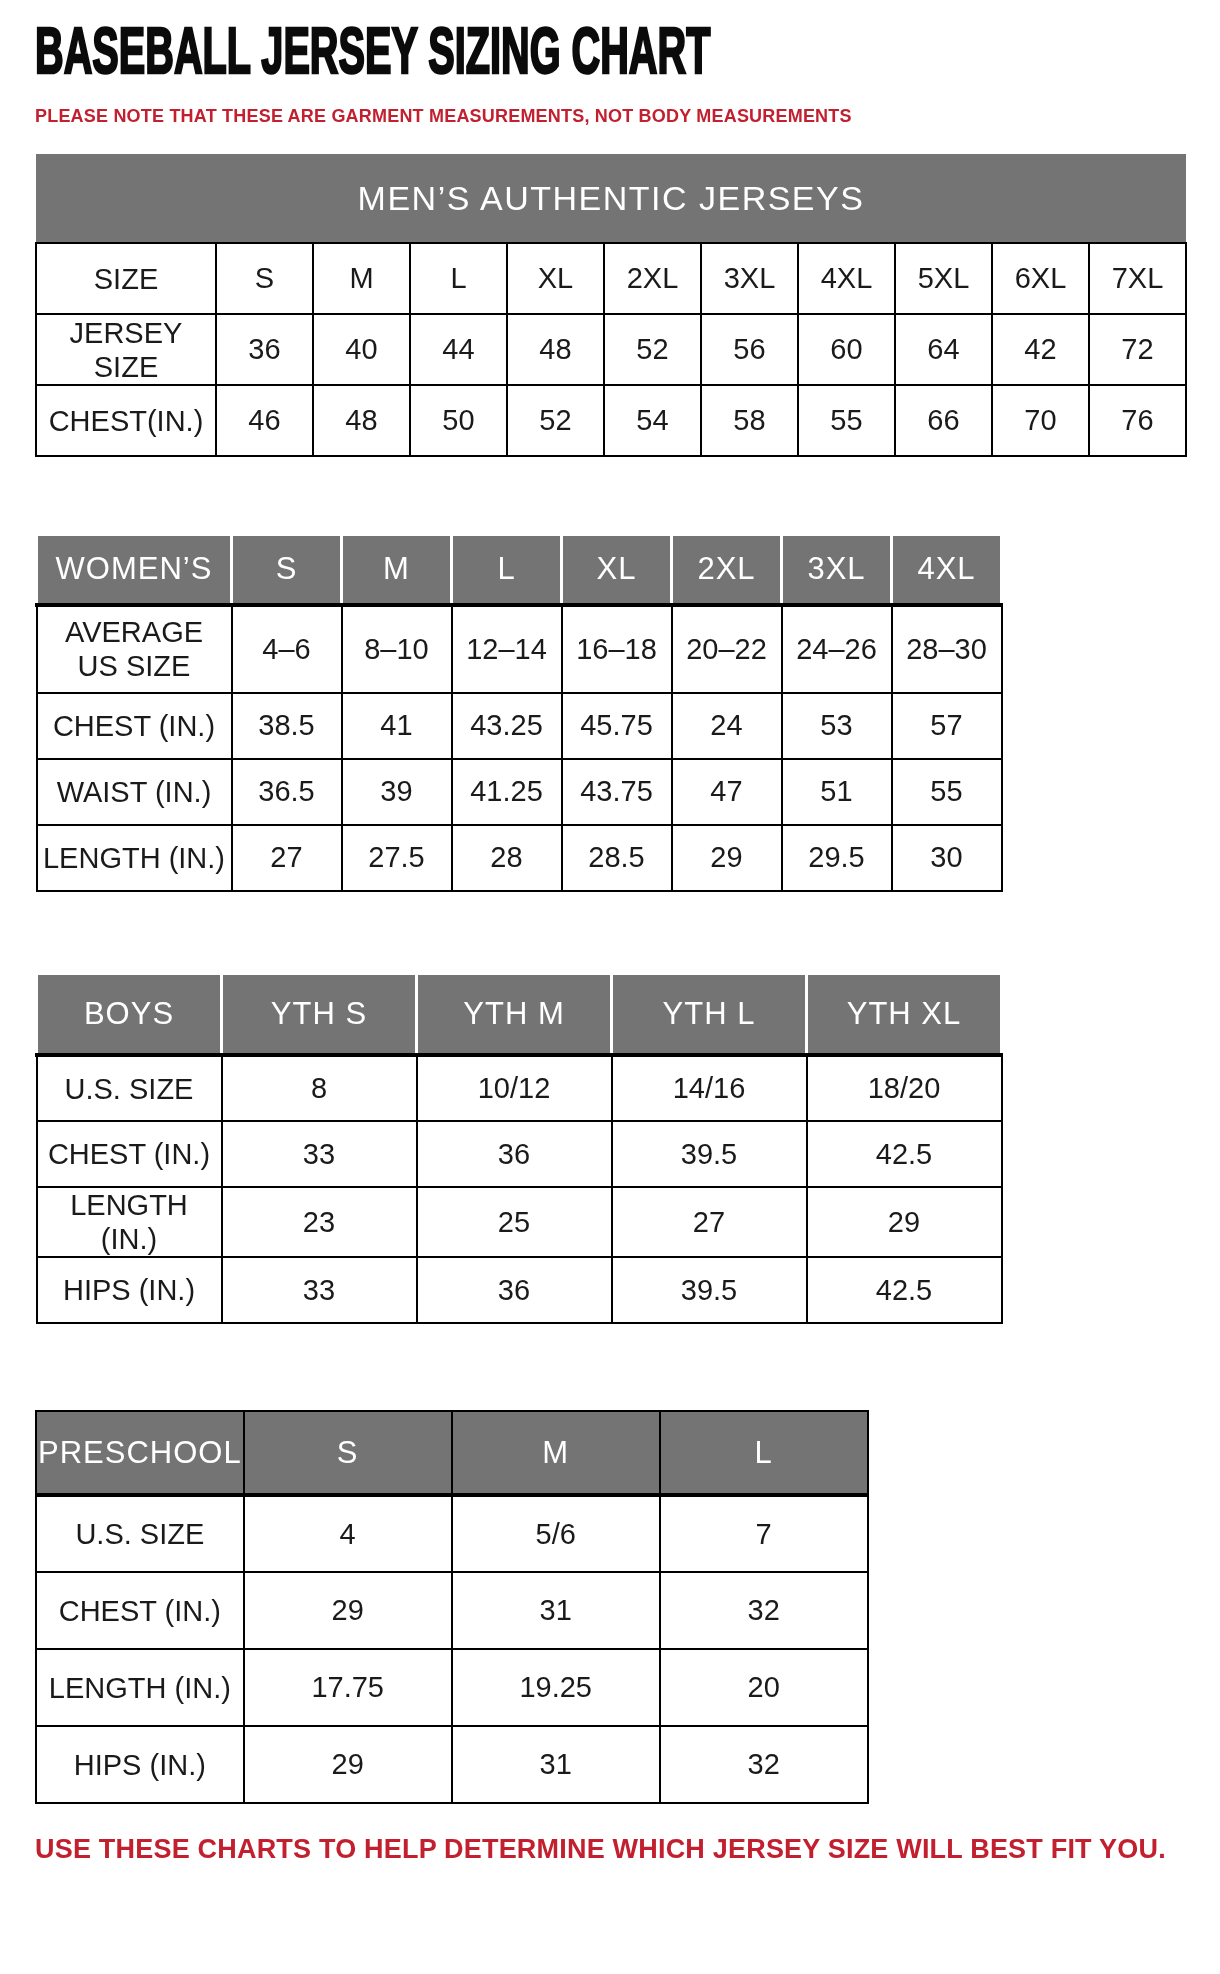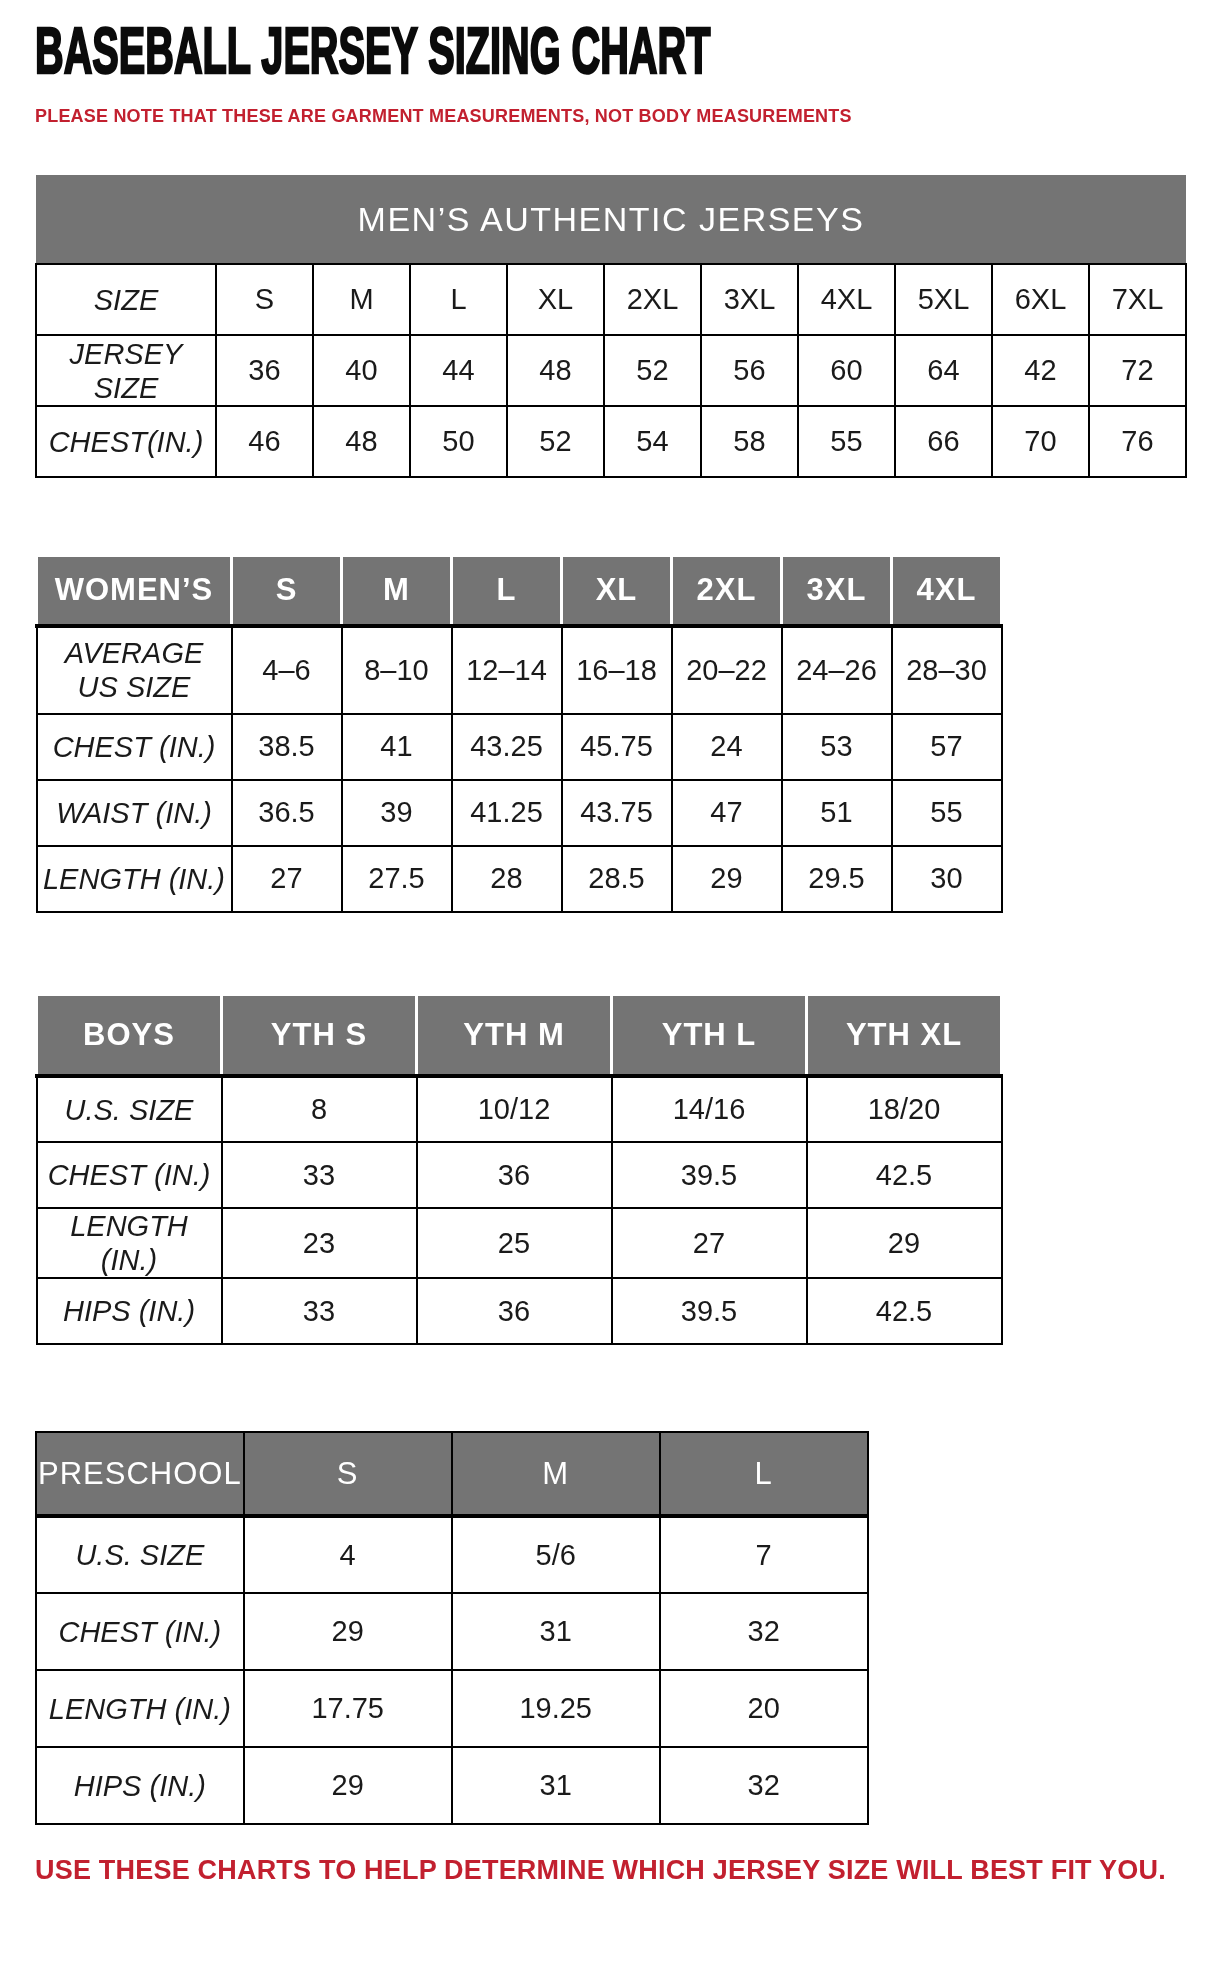--- a/index.html
+++ b/index.html
@@ -44,24 +44,23 @@
     text-align:center;
     vertical-align:middle;
     font-size:29px;
     padding:0 2px;
     overflow:hidden;
   }
   td.label-cell{
     font-size:28px;
     white-space:pre-line;
     line-height:34px;
-    font-style:italic;
   }
   
-  .mens{margin-top:41px;}
+  .mens{margin-top:20px;}
   .mens th.banner{
     background:#747474;
     color:#ffffff;
     border:none;
     height:86px;
     font-size:34px;
     font-weight:400;
     letter-spacing:1.5px;
     text-align:center;
     vertical-align:middle;
@@ -74,21 +73,20 @@
     font-weight:400;
     font-size:31px;
     letter-spacing:1px;
     text-align:center;
     vertical-align:middle;
   }
   
   .womens thead th, .boys thead th{
     border:3px solid #ffffff;
     border-bottom:4px solid #000;
-    font-weight:bold;
   }
   
   .preschool thead th{
     border:2px solid #000;
     border-bottom:4px solid #000;
   }
   .womens{margin-top:76px;}
   .womens thead tr{height:70px;}
   .womens tbody tr{height:66px;}
   .womens tbody tr:first-child{height:88px;}

